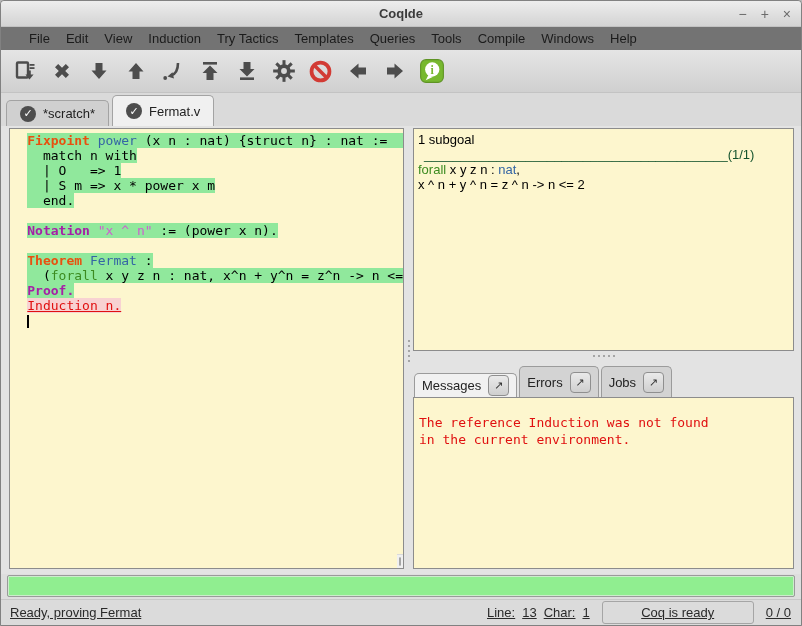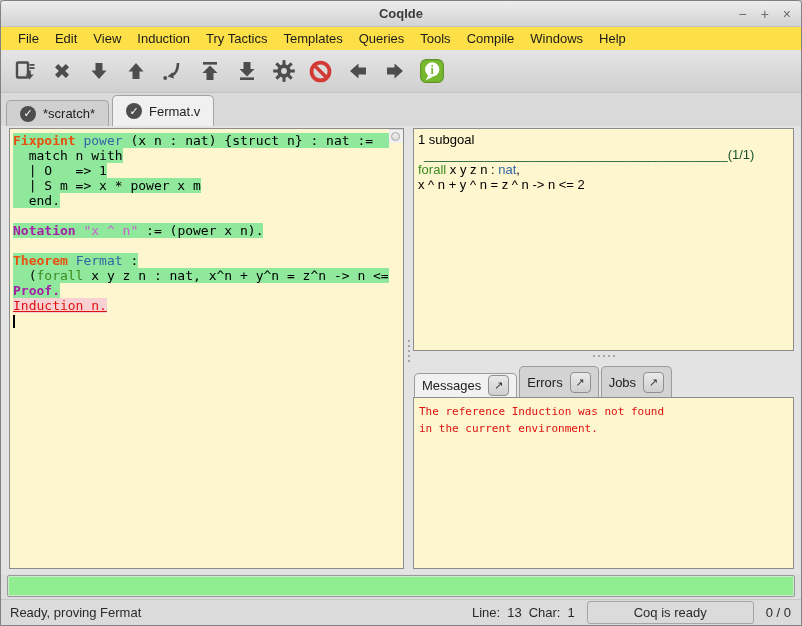--- a/index.html
+++ b/index.html
@@ -12,42 +12,42 @@
   }
   
   .titlebar{height:26px;flex:0 0 26px;background:linear-gradient(#EDEDED,#D3D3D3);
     border-bottom:1px solid #C2C2C2;display:flex;align-items:center;position:relative;
     border-radius:3px 3px 0 0;}
   .title{flex:1;text-align:center;font-weight:bold;color:#3c3c3c;font-size:13px;}
   .win-controls{position:absolute;right:10px;top:0;height:100%;display:flex;align-items:center;gap:14px;
     color:#6b6b6b;font-size:14px;}
   .win-btn{cursor:default;line-height:1;}
   
-  .menubar{height:23px;flex:0 0 23px;display:flex;align-items:center;background:#fde047;
-    padding-left:9px;font-size:13px;color:#1b1b1b;}
+  .menubar{height:23px;flex:0 0 23px;display:flex;align-items:center;background:#737373;
+    padding-left:20px;font-size:13px;color:#1b1b1b;}
   .menu-item{padding:3px 8px;}
   
   .toolbar{height:43px;flex:0 0 43px;background:linear-gradient(#E5E5E5,#D0D0D0);
     border-bottom:1px solid #C3C3C3;display:flex;align-items:center;padding-left:7px;gap:4px;}
   .tool-btn{width:33px;height:34px;display:flex;align-items:center;justify-content:center;
     background:transparent;border:none;padding:0;}
   .tool-btn svg{display:block;}
   
   .tabbar{height:33px;flex:0 0 33px;background:#DADADA;display:flex;align-items:flex-end;
     padding:0 0 0 5px;}
   .tab{display:flex;align-items:center;gap:7px;padding:0 13px;background:#D0D0D0;
     border:1px solid #A3A3A3;border-bottom:none;border-radius:5px 5px 0 0;font-size:13px;
     color:#222;margin-right:3px;height:26px;}
   .tab.active{background:#F0F0F0;height:31px;}
   .check-badge{width:16px;height:16px;border-radius:50%;background:#4d4d4d;color:#fff;
     font-size:11px;display:flex;align-items:center;justify-content:center;flex:0 0 16px;}
   
   .main{flex:1;background:#E3E3E3;display:flex;padding:2px 7px 5px 8px;min-height:0;}
   .panel{border:1px solid #8C8C8C;background:#FDF6CE;}
-  .editor-panel{width:395px;flex:0 0 395px;display:flex;flex-direction:row;}
+  .editor-panel{width:395px;flex:0 0 395px;display:flex;flex-direction:column;align-items:flex-end;}
   .code-area{flex:1;padding:4px 0 0 3px;overflow:hidden;font-family:"DejaVu Sans Mono",monospace;
     font-size:13px;line-height:15px;white-space:pre;color:#000;}
   .code-line{min-height:15px;}
   .hl-full{background:#90E89C;}
   .hl-text{background:#90E89C;}
   .hl-pink{background:#F8D2D2;}
   .kw{color:#E8500F;font-weight:bold;}
   .kw2{color:#A620A6;font-weight:bold;}
   .id{color:#3465A4;}
   .str{color:#CE5FCE;}
@@ -68,32 +68,32 @@
   .goal-sep{color:#14532d;margin-left:6px;}
   
   .msg-tabbar{height:37px;flex:0 0 37px;display:flex;align-items:flex-end;padding-left:1px;}
   .msg-tab{display:flex;align-items:center;gap:7px;border:1px solid #9B9B9B;border-bottom:none;
     border-radius:5px 5px 0 0;padding:0 7px;background:#D3D3D3;font-size:13px;color:#222;
     height:31px;margin-right:2px;}
   .msg-tab.active{background:#F1F1F1;height:24px;}
   .detach-btn{width:21px;height:21px;border:1px solid #8F8F8F;border-radius:4px;
     background:linear-gradient(#EAEAEA,#CFCFCF);font-size:11px;display:flex;align-items:center;
     justify-content:center;color:#333;padding:0;}
-  .msg-panel{flex:1;padding:5px 5px;font-family:"DejaVu Sans Mono",monospace;font-size:11px;
+  .msg-panel{flex:1;padding:16px 5px;font-family:"DejaVu Sans Mono",monospace;font-size:13px;
     line-height:17px;color:#E01010;white-space:pre;overflow:hidden;}
   
   .progress-row{height:25px;flex:0 0 25px;background:#DEDEDE;padding:1px 6px 2px 6px;}
   .progress{height:100%;border:1px solid #9A9A9A;border-radius:2px;background:#90EE90;
     box-shadow:inset 0 0 0 1px #cdeccd;}
   .statusbar{height:26px;flex:0 0 26px;display:flex;align-items:center;font-size:13px;
-    color:#2a2a2a;padding:0 10px 0 9px;background:#DBDBDB;border-top:1px solid #C8C8C8;}
+    color:#2a2a2a;padding:0 10px 0 9px;background:#DBDBDB;border-top:1px solid #C8C8C8;text-decoration:underline;}
   .status-left{flex:1;}
   .status-item{margin-left:7px;}
   .coq-status{border:1px solid #A5A5A5;border-radius:3px;background:#DBDBDB;
-    width:167px;text-align:center;padding:3px 0;margin:0 12px;}
+    width:152px;text-align:center;padding:3px 0;margin:0 12px;}
 </style>
 </head>
 <body>
 
 <div class="window">
 
   <div class="titlebar">
     <div class="title">CoqIde</div>
     <div class="win-controls">
       <span class="win-btn">−</span>

